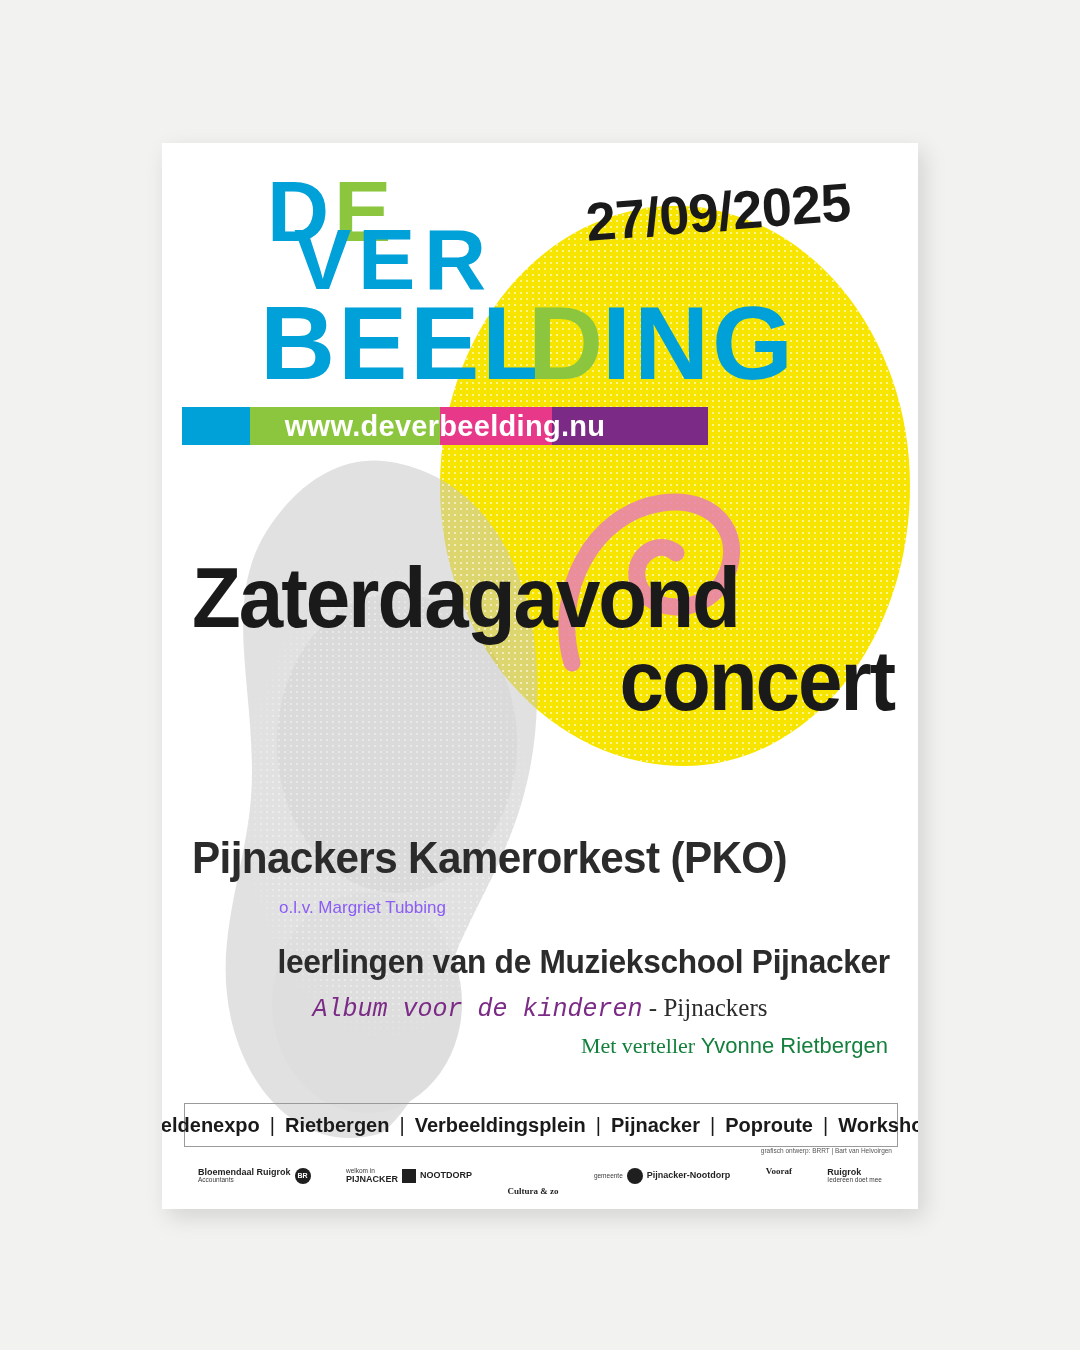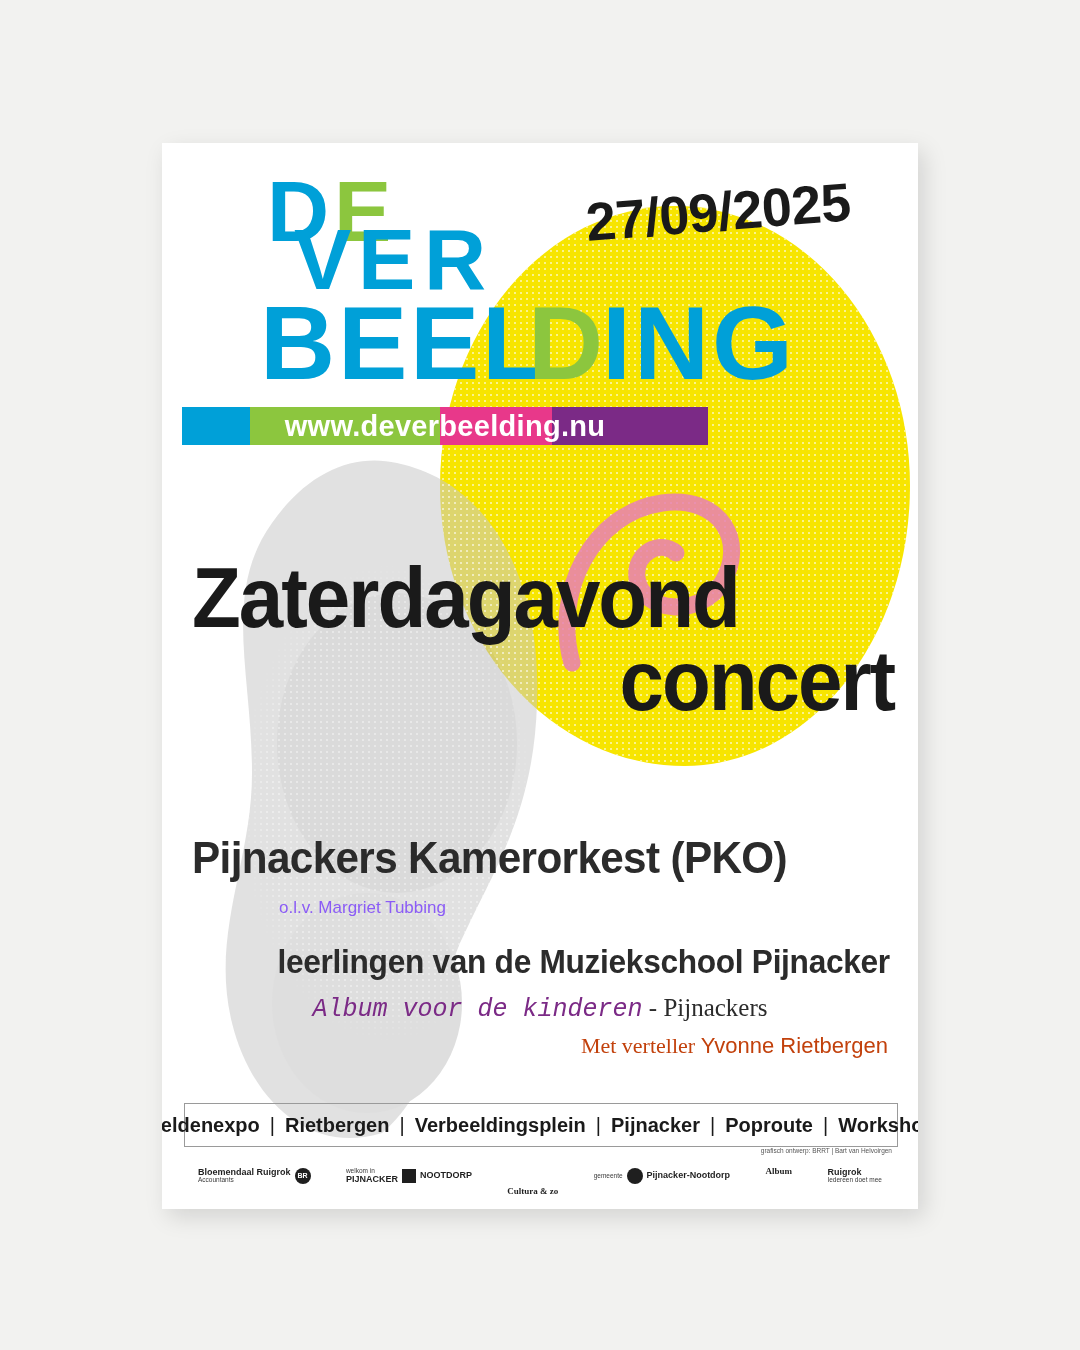--- a/index.html
+++ b/index.html
@@ -265,21 +265,21 @@
   }
   #programme .composer {
     font-family: "Liberation Serif", serif;
     color: #2b2b2b;
   }
   #narrator {
     position: absolute;
     right: 30px;
     top: 890px;
     font-size: 22px;
-    color: #c2410c;
+    color: #15803d;
     white-space: nowrap;
   }
   #narrator .lead {
     font-family: "Liberation Serif", serif;
   }
   #narrator .name {
     font-family: "Liberation Sans", sans-serif;
   }
 
   
@@ -473,21 +473,21 @@
     <div class="sponsor">
       <div class="sp-stack">
         <span class="sp-sub">gemeente</span>
       </div>
       <span class="sp-mark"></span>
       <span class="sp-main">Pijnacker-Nootdorp</span>
     </div>
 
     <div class="sponsor">
       <div class="sp-stack">
-        <span class="sp-main sp-serif">Album</span>
+        <span class="sp-main sp-serif">Vooraf</span>
         <span class="sp-main sp-serif">2522</span>
       </div>
     </div>
 
     <div class="sponsor">
       <div class="sp-stack">
         <span class="sp-main">Ruigrok</span>
         <span class="sp-sub">Iedereen doet mee</span>
       </div>
     </div>

